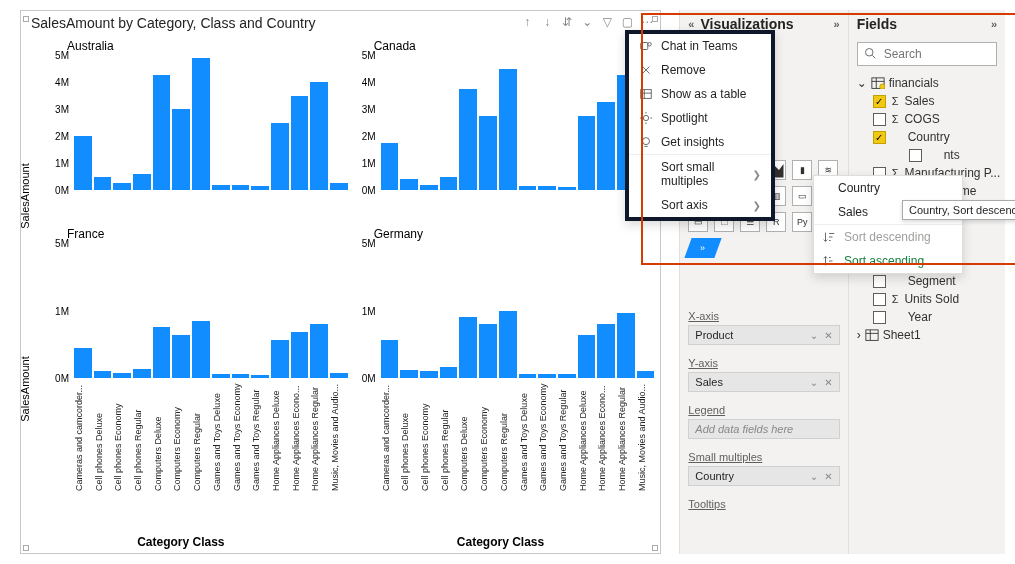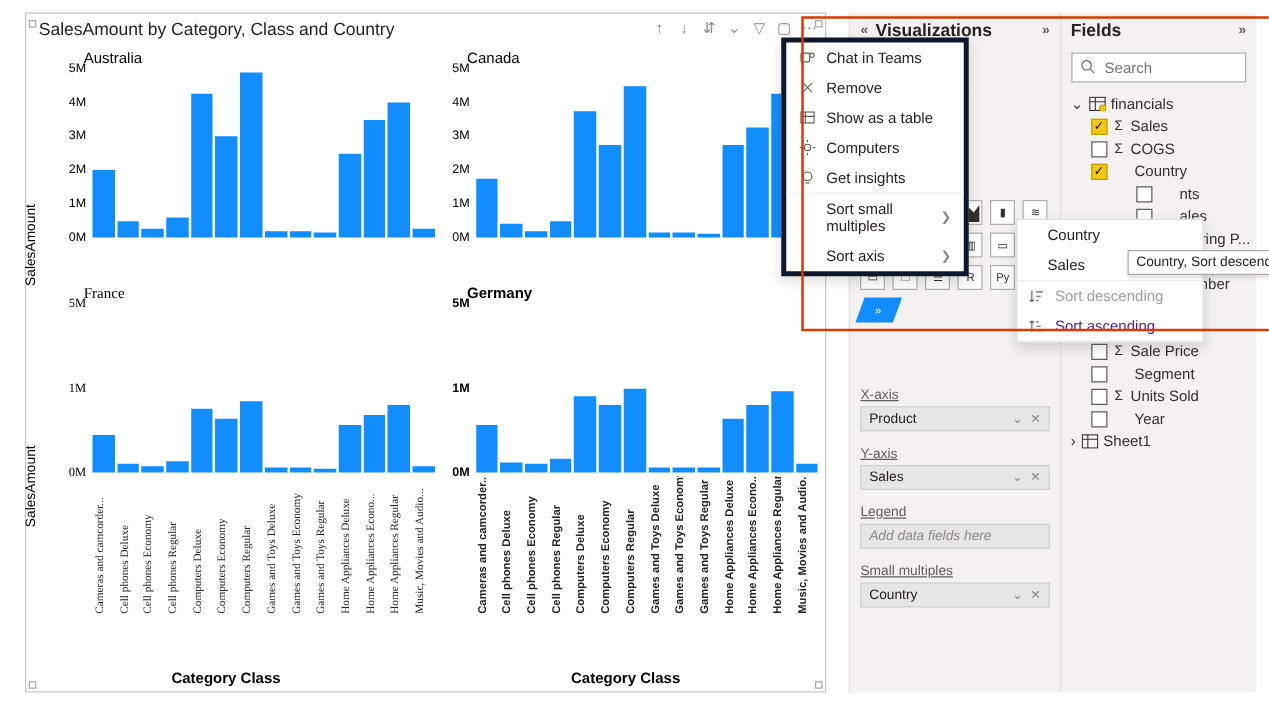--- a/index.html
+++ b/index.html
@@ -358,21 +358,21 @@
               <div class="bar" style="height: 2%;"></div>
               <div class="bar" style="height: 55%;"></div>
               <div class="bar" style="height: 65%;"></div>
               <div class="bar" style="height: 85%;"></div>
               <div class="bar" style="height: 4%;"></div>
             </div>
           </div>
         </div>
       </div>
     <div class="panel-row" id="row-bot">
-        <div class="panel" style="height: 312px; font-family: Liberation Serif, serif;">
+        <div class="panel" style="height: 312px;">
           <div class="panel-title">France</div>
           <div class="axis-area">
             <div class="ticks">
               <span class="tick-lbl" style="top: 0%;">5M</span>
               <span class="tick-lbl" style="top: 50%;">1M</span>
               <span class="tick-lbl" style="top: 100%;">0M</span>
             </div>
             <div class="bars">
               <div class="bar" style="height: 22%;"></div>
               <div class="bar" style="height: 5%;"></div>
@@ -400,21 +400,21 @@
             <span>Computers Regular</span>
             <span>Games and Toys Deluxe</span>
             <span>Games and Toys Economy</span>
             <span>Games and Toys Regular</span>
             <span>Home Appliances Deluxe</span>
             <span>Home Appliances Econo...</span>
             <span>Home Appliances Regular</span>
             <span>Music, Movies and Audio...</span>
           </div>
         </div>
-        <div class="panel" style="height: 312px; font-weight: bold;">
+        <div class="panel" style="height: 312px;">
           <div class="panel-title">Germany</div>
           <div class="axis-area">
             <div class="ticks">
               <span class="tick-lbl" style="top: 0%;">5M</span>
               <span class="tick-lbl" style="top: 50%;">1M</span>
               <span class="tick-lbl" style="top: 100%;">0M</span>
             </div>
             <div class="bars">
               <div class="bar" style="height: 28%;"></div>
               <div class="bar" style="height: 6%;"></div>
@@ -552,20 +552,23 @@
     <div class="field-well">
       <div class="well-title">Small multiples</div>
       <div class="pill">
         <span>Country</span>
         <span class="pill-act">
             <span>⌄</span>
             <span>✕</span>
           </span>
       </div>
     </div>
+    <div class="field-well">
+      <div class="well-title">Tooltips</div>
+    </div>
   </div>
 
   <div class="pane pane-fields">
     <div class="pane-header">
       <span>Fields</span>
       <span class="exp">»</span>
     </div>
     <div class="search-box">
       <span>
         <svg width="12" height="12" viewBox="0 0 16 16">
@@ -599,25 +602,20 @@
         <div class="ft-item">
           <span class="chk on"></span>
           <span style="width:10px;"></span>
           <span>Country</span>
         </div>
         <div class="ft-item" style="padding-left: 56px;">
           <span class="chk"></span>
           <span style="width:10px;"></span>
           <span>nts</span>
         </div>
-        <div class="ft-item" style="padding-left: 56px;">
-          <span class="chk"></span>
-          <span style="width:10px;"></span>
-          <span>ales</span>
-        </div>
         <div class="ft-item">
           <span class="chk"></span>
           <span class="sigma">Σ</span>
           <span>Manufacturing P...</span>
         </div>
         <div class="ft-item">
           <span class="chk"></span>
           <span style="width:10px;"></span>
           <span>Month Name</span>
         </div>
@@ -689,21 +687,21 @@
             <line x1="2" y1="7" x2="14" y2="7" stroke="currentColor"></line>
             <line x1="6" y1="3" x2="6" y2="13" stroke="currentColor"></line>
           </svg></span>
         <span>Show as a table</span>
       </div>
       <div class="ctx-item">
         <span class="ctx-ico"><svg viewBox="0 0 16 16">
             <circle cx="8" cy="8" r="3" fill="none" stroke="currentColor"></circle>
             <path d="M8 1v2M8 13v2M1 8h2M13 8h2" stroke="currentColor"></path>
           </svg></span>
-        <span>Computers</span>
+        <span>Spotlight</span>
       </div>
       <div class="ctx-item">
         <span class="ctx-ico"><svg viewBox="0 0 16 16">
             <circle cx="8" cy="7" r="4" fill="none" stroke="currentColor"></circle>
             <line x1="6" y1="13" x2="10" y2="13" stroke="currentColor"></line>
           </svg></span>
         <span>Get insights</span>
       </div>
       <div class="ctx-item sep-above">
         <span class="ctx-ico"></span>
@@ -726,18 +724,18 @@
       <div class="ctx-item sep-above" style="padding-left: 8px;">
         <span class="ctx-ico" style="color:#a19f9d"><svg viewBox="0 0 16 16">
             <path d="M4 3v10M4 13l-2-2M4 13l2-2M8 4h6M8 8h4M8 12h2" fill="none" stroke="currentColor"></path>
           </svg></span>
         <span style="color:#a19f9d">Sort descending</span>
       </div>
       <div class="ctx-item" style="padding-left: 8px;">
         <span class="ctx-ico" style="color:#a19f9d"><svg viewBox="0 0 16 16">
             <path d="M4 13V3M4 3l-2 2M4 3l2 2M8 4h2M8 8h4M8 12h6" fill="none" stroke="currentColor"></path>
           </svg></span>
-        <span style="color:#4c1d95">Sort ascending</span>
+        <span style="color:#15803d">Sort ascending</span>
       </div>
     </div>
   <div class="tooltip-box">Country, Sort descending</div>
   <div class="red-outline"></div>
 </div>
 
 </body></html>

